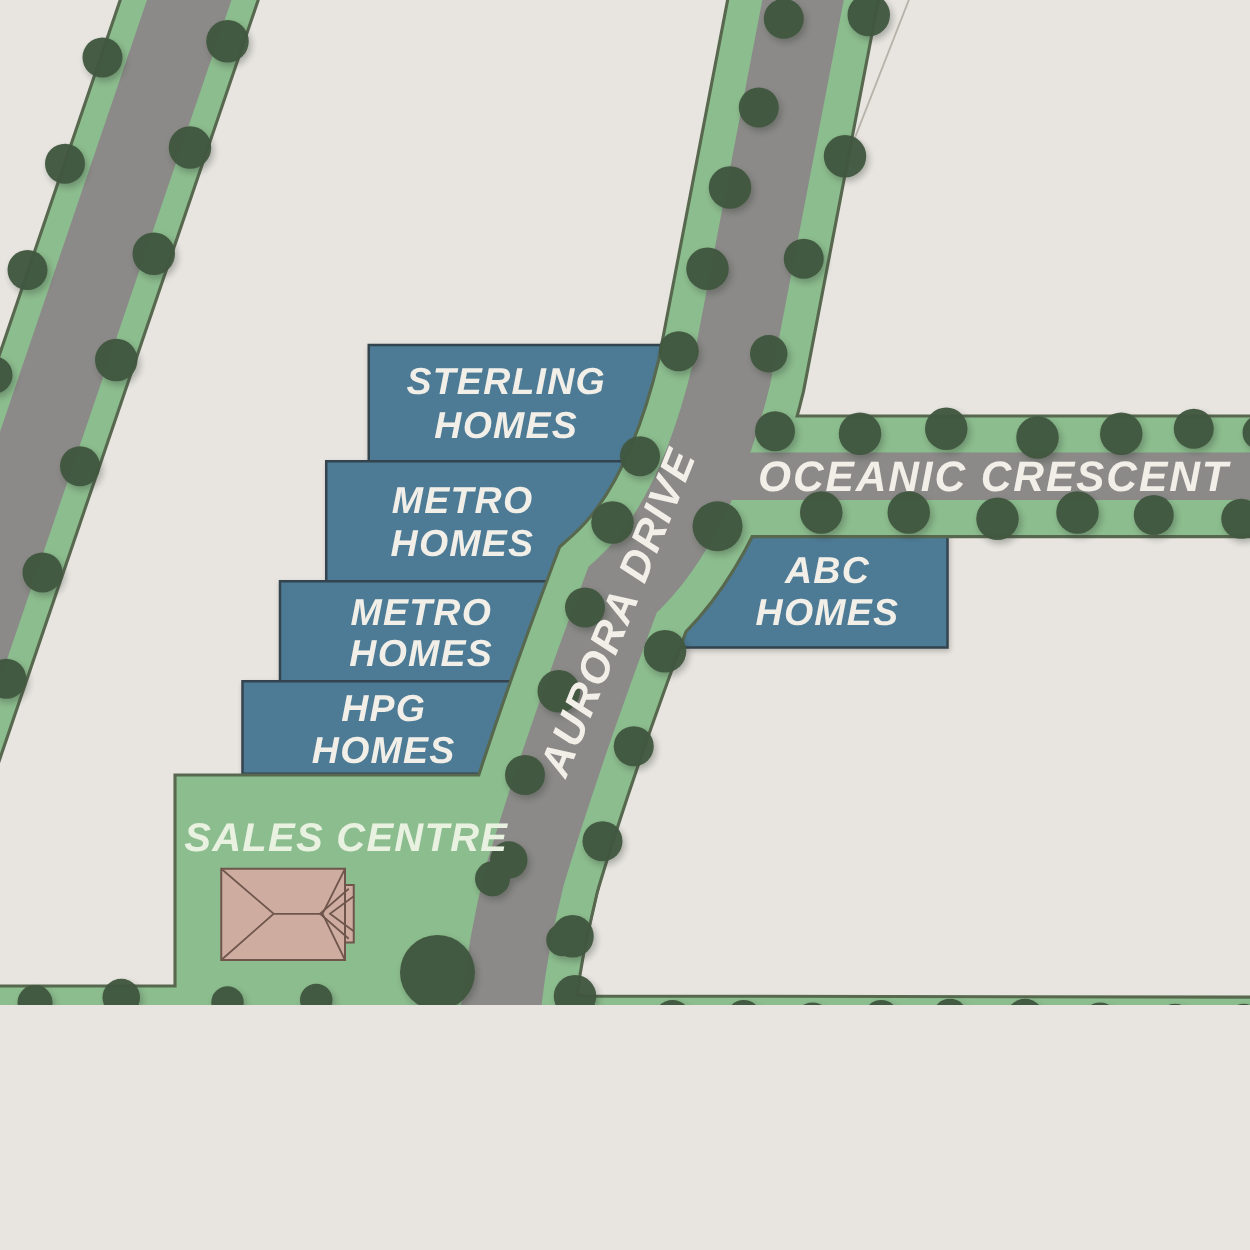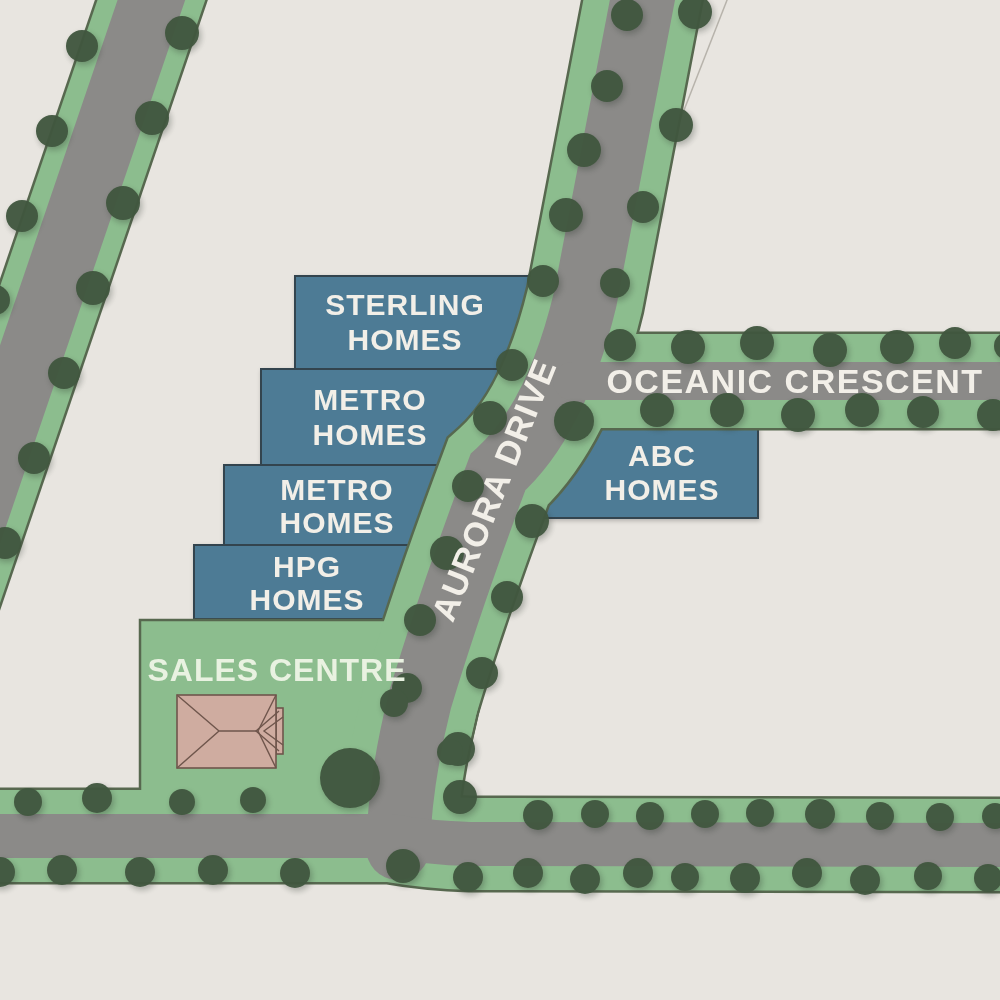--- a/index.html
+++ b/index.html
@@ -1,16 +1,16 @@
 <!DOCTYPE html>
 <html><head>
 <meta charset="utf-8">
 <style>
   html,body{margin:0;padding:0;background:#e8e5e0;}
-  .stage{position:relative;width:1000px;height:1000px;overflow:hidden;}
+  .stage{position:relative;width:1000px;height:804px;overflow:hidden;font-style:italic;}
   svg{display:block;}
   text{font-family:"Liberation Sans","DejaVu Sans",sans-serif;font-weight:600;}
   .parcel-label{font-size:30px;letter-spacing:1px;}
   .road-label{font-size:34px;letter-spacing:1.5px;}
   .sales-label{font-size:32px;letter-spacing:1px;}
   .parcel{stroke:#33444e;stroke-width:2;}
   .parcel-layer{filter:drop-shadow(1px 2px 2px rgba(0,0,0,.22));}
   .outline-stroke{fill:none;}
   .verge-stroke{fill:none;}
   .gray-stroke{fill:none;}

